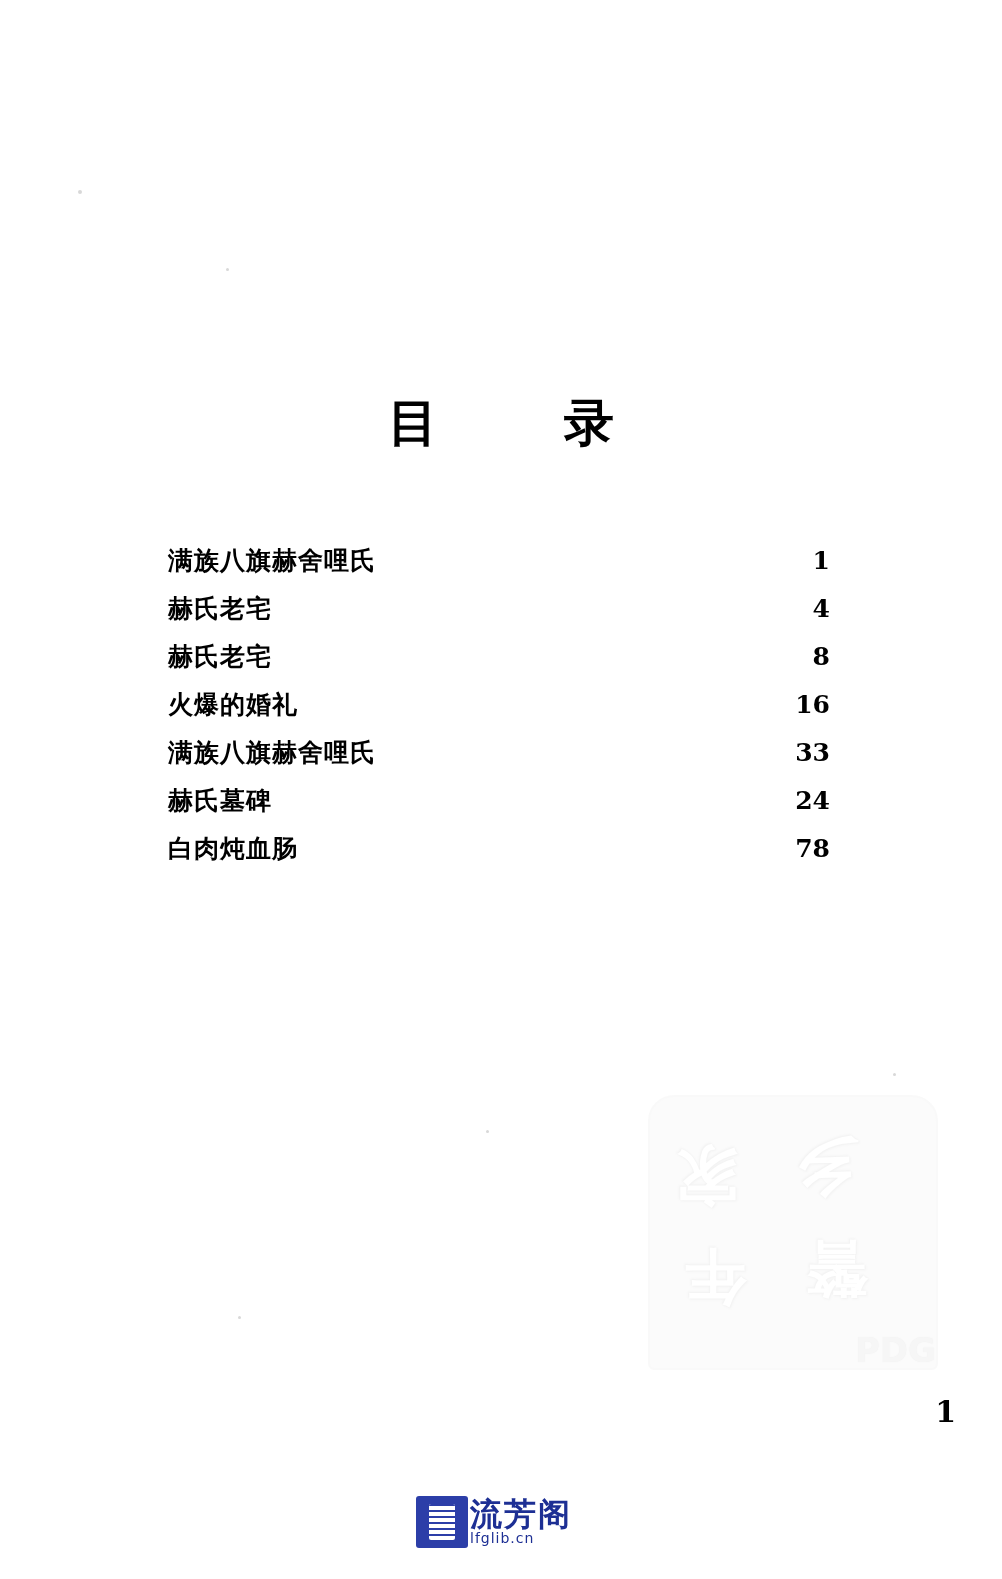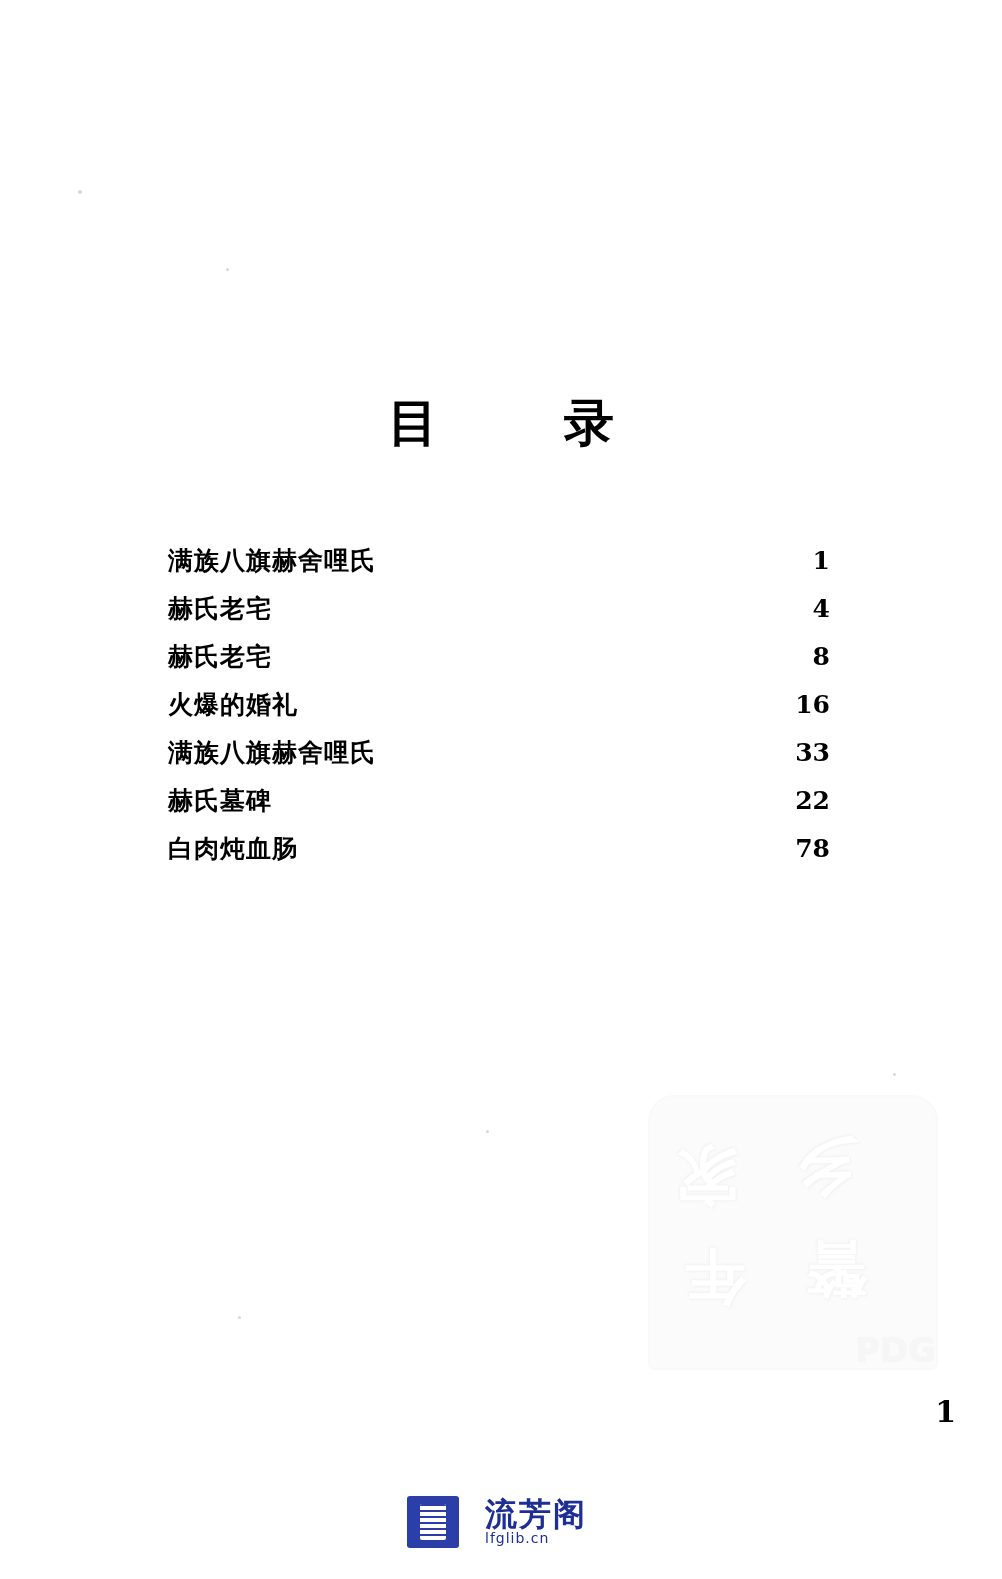--- a/index.html
+++ b/index.html
@@ -138,25 +138,25 @@
     right: 78px;
     top: 1394px;
     font-family: "DejaVu Serif", "Liberation Serif", serif;
     font-size: 30px;
     font-weight: bold;
     color: #000;
   }
 
   .logo {
     position: absolute;
-    left: 407px;
+    left: 416px;
     top: 1496px;
     display: flex;
     align-items: center;
-    gap: 26px;
+    gap: 2px;
   }
   .logo-mark {
     width: 52px;
     height: 52px;
     background: #2c3ea8;
     border-radius: 3px;
     position: relative;
   }
   .logo-mark::before {
     content: "";
@@ -243,21 +243,21 @@
           <span>·········································································································</span>
         </span>
       <span class="toc-page">33</span>
     </div>
 
     <div class="toc-row">
       <span class="toc-label">赫氏墓碑</span>
       <span class="toc-leader">
           <span>·········································································································</span>
         </span>
-      <span class="toc-page">22</span>
+      <span class="toc-page">24</span>
     </div>
 
 
     <div class="toc-row">
       <span class="toc-label">白肉炖血肠</span>
       <span class="toc-leader">
           <span>·········································································································</span>
         </span>
       <span class="toc-page">78</span>
     </div>

